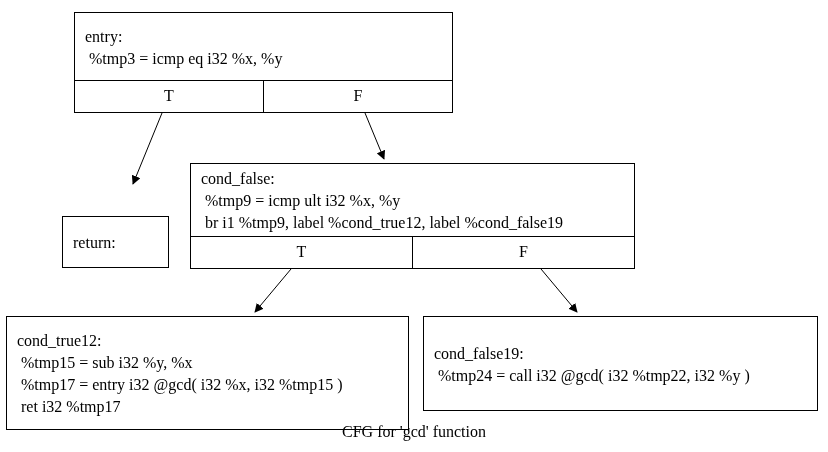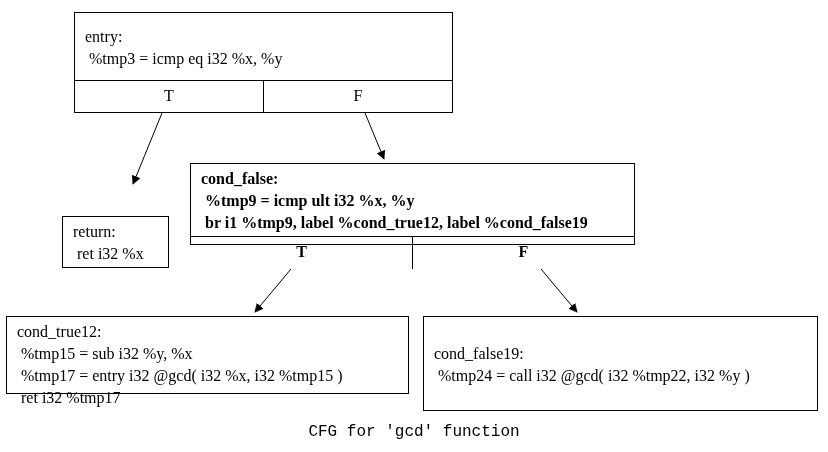--- a/index.html
+++ b/index.html
@@ -55,33 +55,32 @@
     font-size: 16px;
     line-height: 29px;
   }
   .branch-cell + .branch-cell {
     border-left: 1px solid #000000;
   }
   
   .node-entry       { left: 74px;  top: 12px;  width: 379px; height: 101px; }
   .node-entry .branch-row       { height: 31px; }
   .node-return      { left: 62px;  top: 188px; width: 107px; height: 52px; margin-top: 28px; }
-  .node-cond-false  { left: 190px; top: 163px; width: 445px; height: 82px; font-weight: bold; }
+  .node-cond-false  { left: 190px; top: 163px; width: 445px; height: 106px; }
   .node-cond-false .branch-row  { height: 32px; }
-  .node-cond-true12 { left: 6px;   top: 316px; width: 403px; height: 78px; }
+  .node-cond-true12 { left: 6px;   top: 316px; width: 403px; height: 114px; }
   .node-cond-false19{ left: 423px; top: 316px; width: 395px; height: 95px; }
   .caption {
     position: absolute;
     left: 0;
     top: 421px;
     width: 828px;
     text-align: center;
     font-size: 16px;
     line-height: 22px;
-    font-family: Liberation Mono, monospace;
   }
 </style>
 </head>
 <body>
 
 <div class="stage">
 
   <svg class="edges-layer" width="828" height="452" viewBox="0 0 828 452" xmlns="http://www.w3.org/2000/svg">
     <defs>
       <marker id="arrowhead" viewBox="0 0 10 10" refX="9" refY="5" markerWidth="9" markerHeight="9" orient="auto">
@@ -101,21 +100,20 @@
     </div>
     <div class="branch-row">
       <div class="branch-cell">T</div>
       <div class="branch-cell">F</div>
     </div>
   </div>
 
   <div class="node node-return">
     <div class="node-body">
       <div class="line">return:</div>
-      <div class="line"> ret i32 %x</div>
     </div>
   </div>
 
   <div class="node node-cond-false">
     <div class="node-body">
       <div class="line">cond_false:</div>
       <div class="line"> %tmp9 = icmp ult i32 %x, %y</div>
       <div class="line"> br i1 %tmp9, label %cond_true12, label %cond_false19</div>
     </div>
     <div class="branch-row">

